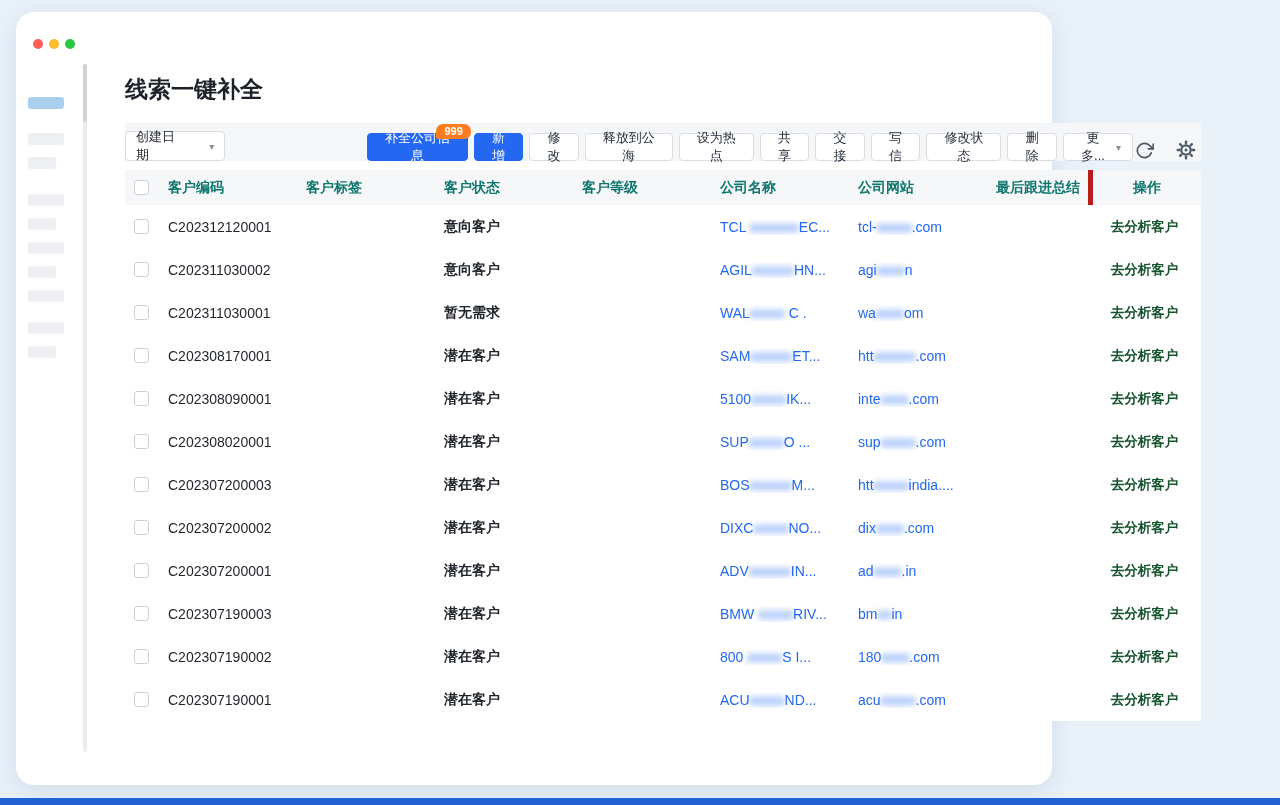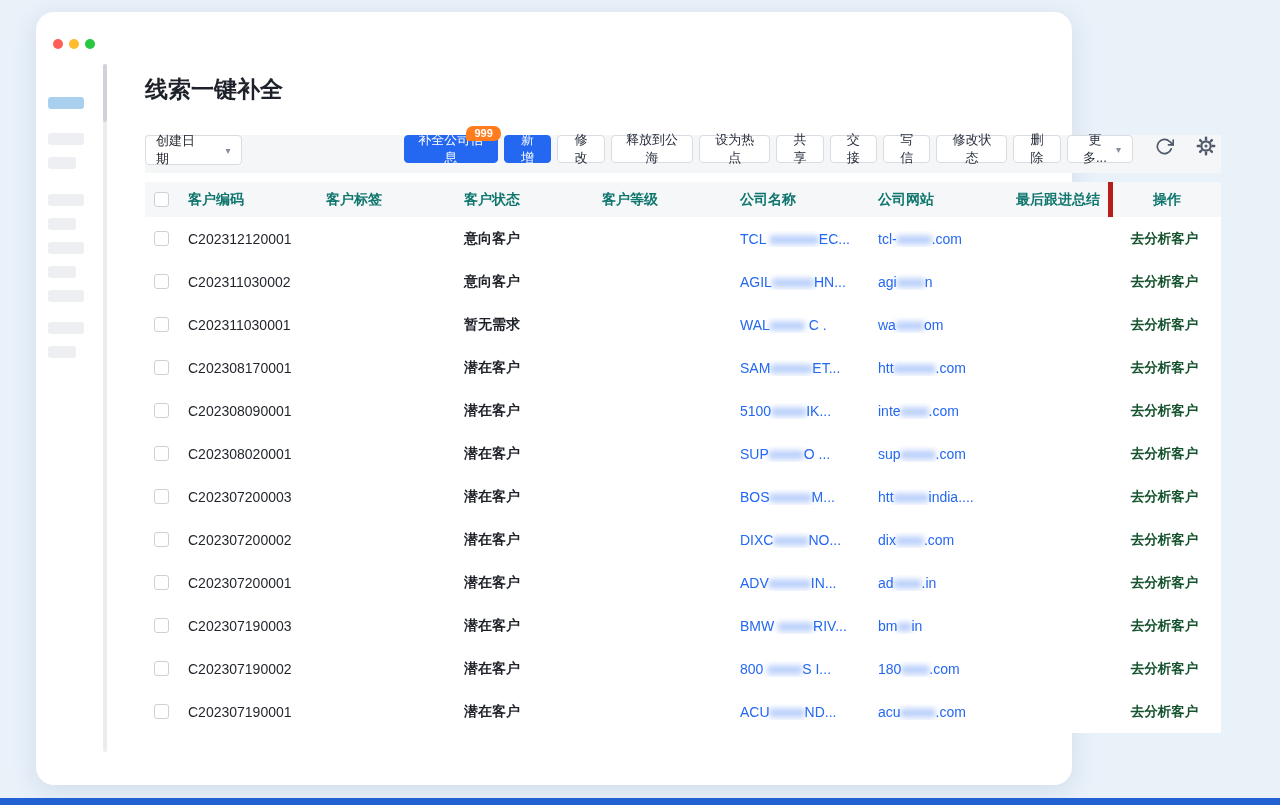--- a/index.html
+++ b/index.html
@@ -1,21 +1,21 @@
 <!DOCTYPE html>
 <html><head>
 <meta charset="utf-8">
 <style>
   * { margin:0; padding:0; box-sizing:border-box; }
   html,body { width:1280px; height:805px; overflow:hidden; }
   body { font-family:"Liberation Sans","DejaVu Sans",sans-serif; background:#e9f1f9; position:relative; }
 
   .bottom-strip { position:absolute; left:0; top:798px; width:1280px; height:7px; background:#2161d2; }
 
-  .window { position:absolute; left:36px; top:12px; width:1036px; height:773px; background:#fff;
+  .window { position:absolute; left:16px; top:12px; width:1036px; height:773px; background:#fff;
             border-radius:18px; box-shadow:0 6px 24px rgba(90,120,160,.16); }
 
   
   .lights { position:absolute; left:17px; top:27px; display:flex; gap:6px; }
   .light { width:10px; height:10px; border-radius:50%; }
 
   
   .sidebar { position:absolute; left:12px; top:85px; width:40px; }
   .sk { width:36px; height:12px; border-radius:3px; background:#edeff2; margin-top:12px; }
   .sk:first-child { margin-top:0; }
@@ -25,21 +25,21 @@
 
   
   .v-scroll { position:absolute; left:67px; top:52px; width:4px; height:688px; background:#ececee; border-radius:2px; }
   .v-thumb  { position:absolute; left:0; top:0; width:4px; height:58px; background:#cfd3d8; border-radius:2px; }
 
   
   .main { position:absolute; left:109px; top:0; width:1076px; }
   h1.title { margin-top:61px; font-size:23px; line-height:32px; font-weight:700; color:#1d2129; }
 
   
-  .toolbar { margin-top:30px; height:38px; background:#f5f6f8; display:flex; align-items:flex-start; position:relative;gap:20px; }
+  .toolbar { margin-top:18px; height:38px; background:#f5f6f8; display:flex; align-items:flex-end; position:relative; }
   .select { height:30px; margin-left:0; background:#fff; border:1px solid #d9dce1; border-radius:4px;
             display:flex; align-items:center; gap:22px; padding:0 10px; font-size:13px; color:#1f2329; cursor:pointer; }
   .caret { font-size:10px; color:#86909c; }
   .btn-group { display:flex; align-items:center; gap:6px; margin-left:142px; }
   .btn { height:28px; padding:0 11px; font-size:13px; color:#272e3b; background:#fff; border:1px solid #d9dce1;
          border-radius:4px; cursor:pointer; font-family:inherit; display:inline-flex; align-items:center; gap:5px; }
   .btn.primary { background:#2468f2; border-color:#2468f2; color:#fff; font-weight:500; }
   .btn.with-badge { position:relative; }
   .badge { position:absolute; top:-10px; right:-4px; background:#ff7d1f; color:#fff; font-size:11px; font-weight:700;
            line-height:1; padding:2px 8px; border-radius:7px 7px 7px 2px; }

